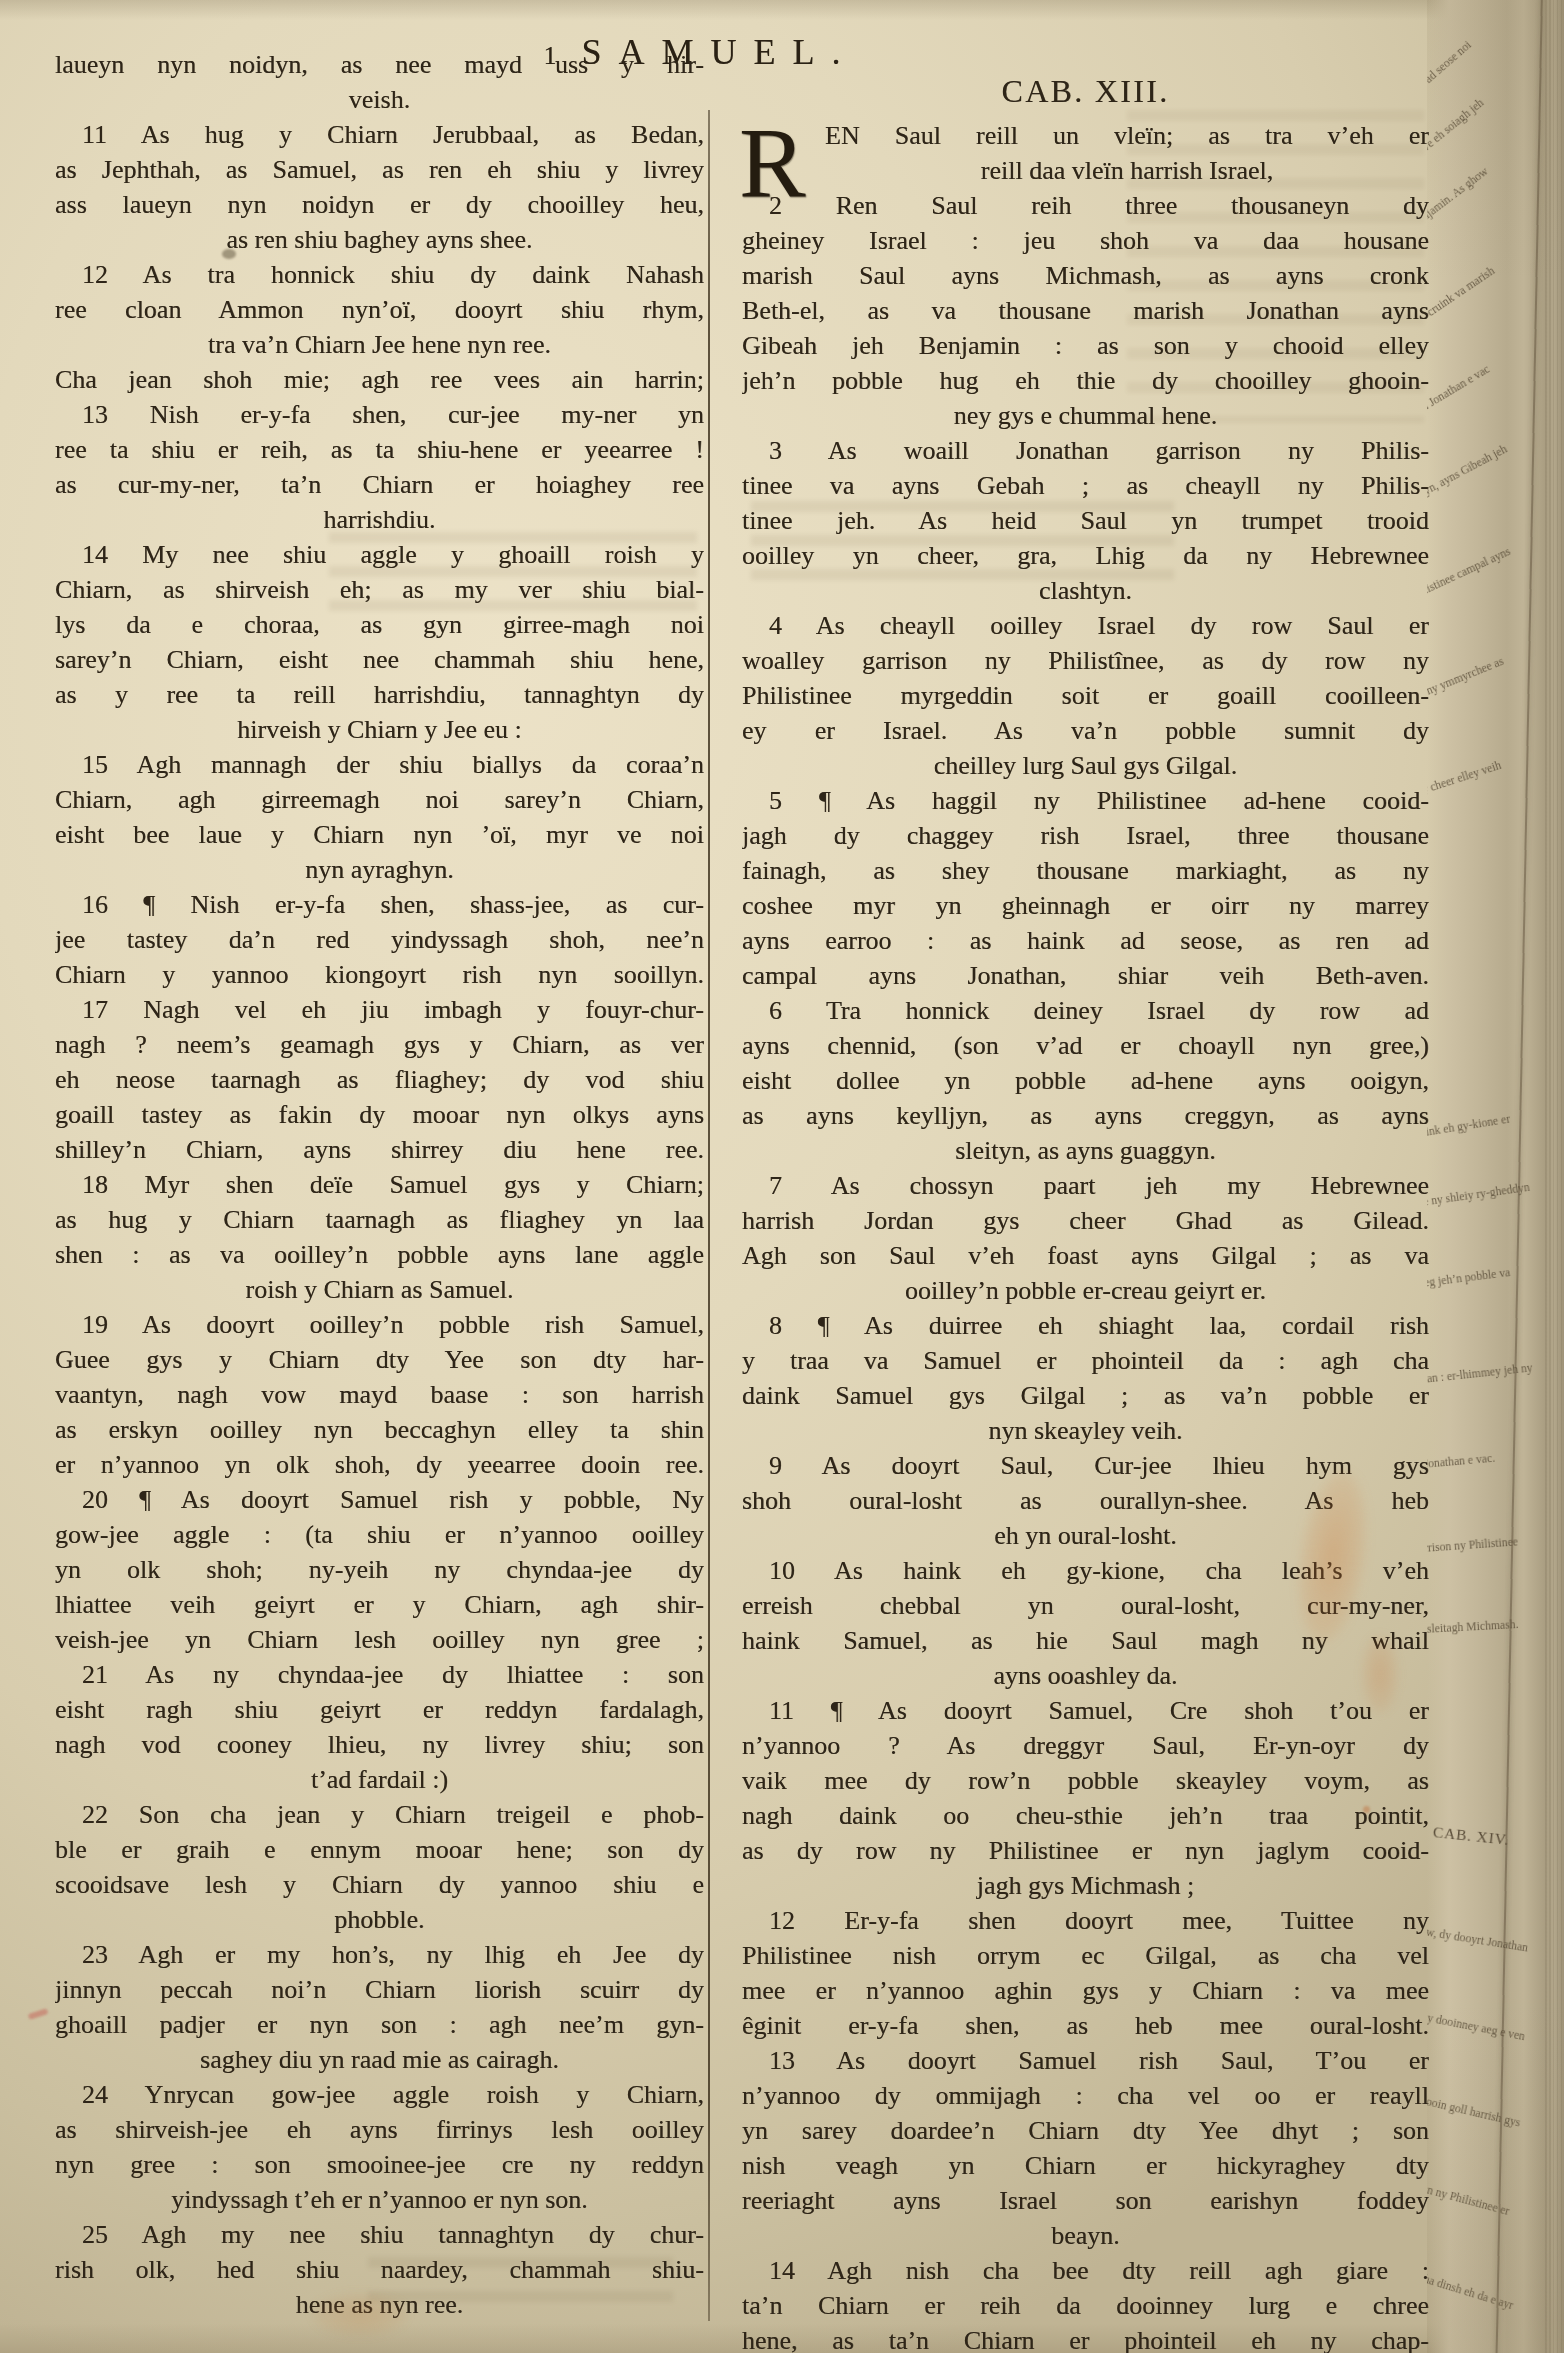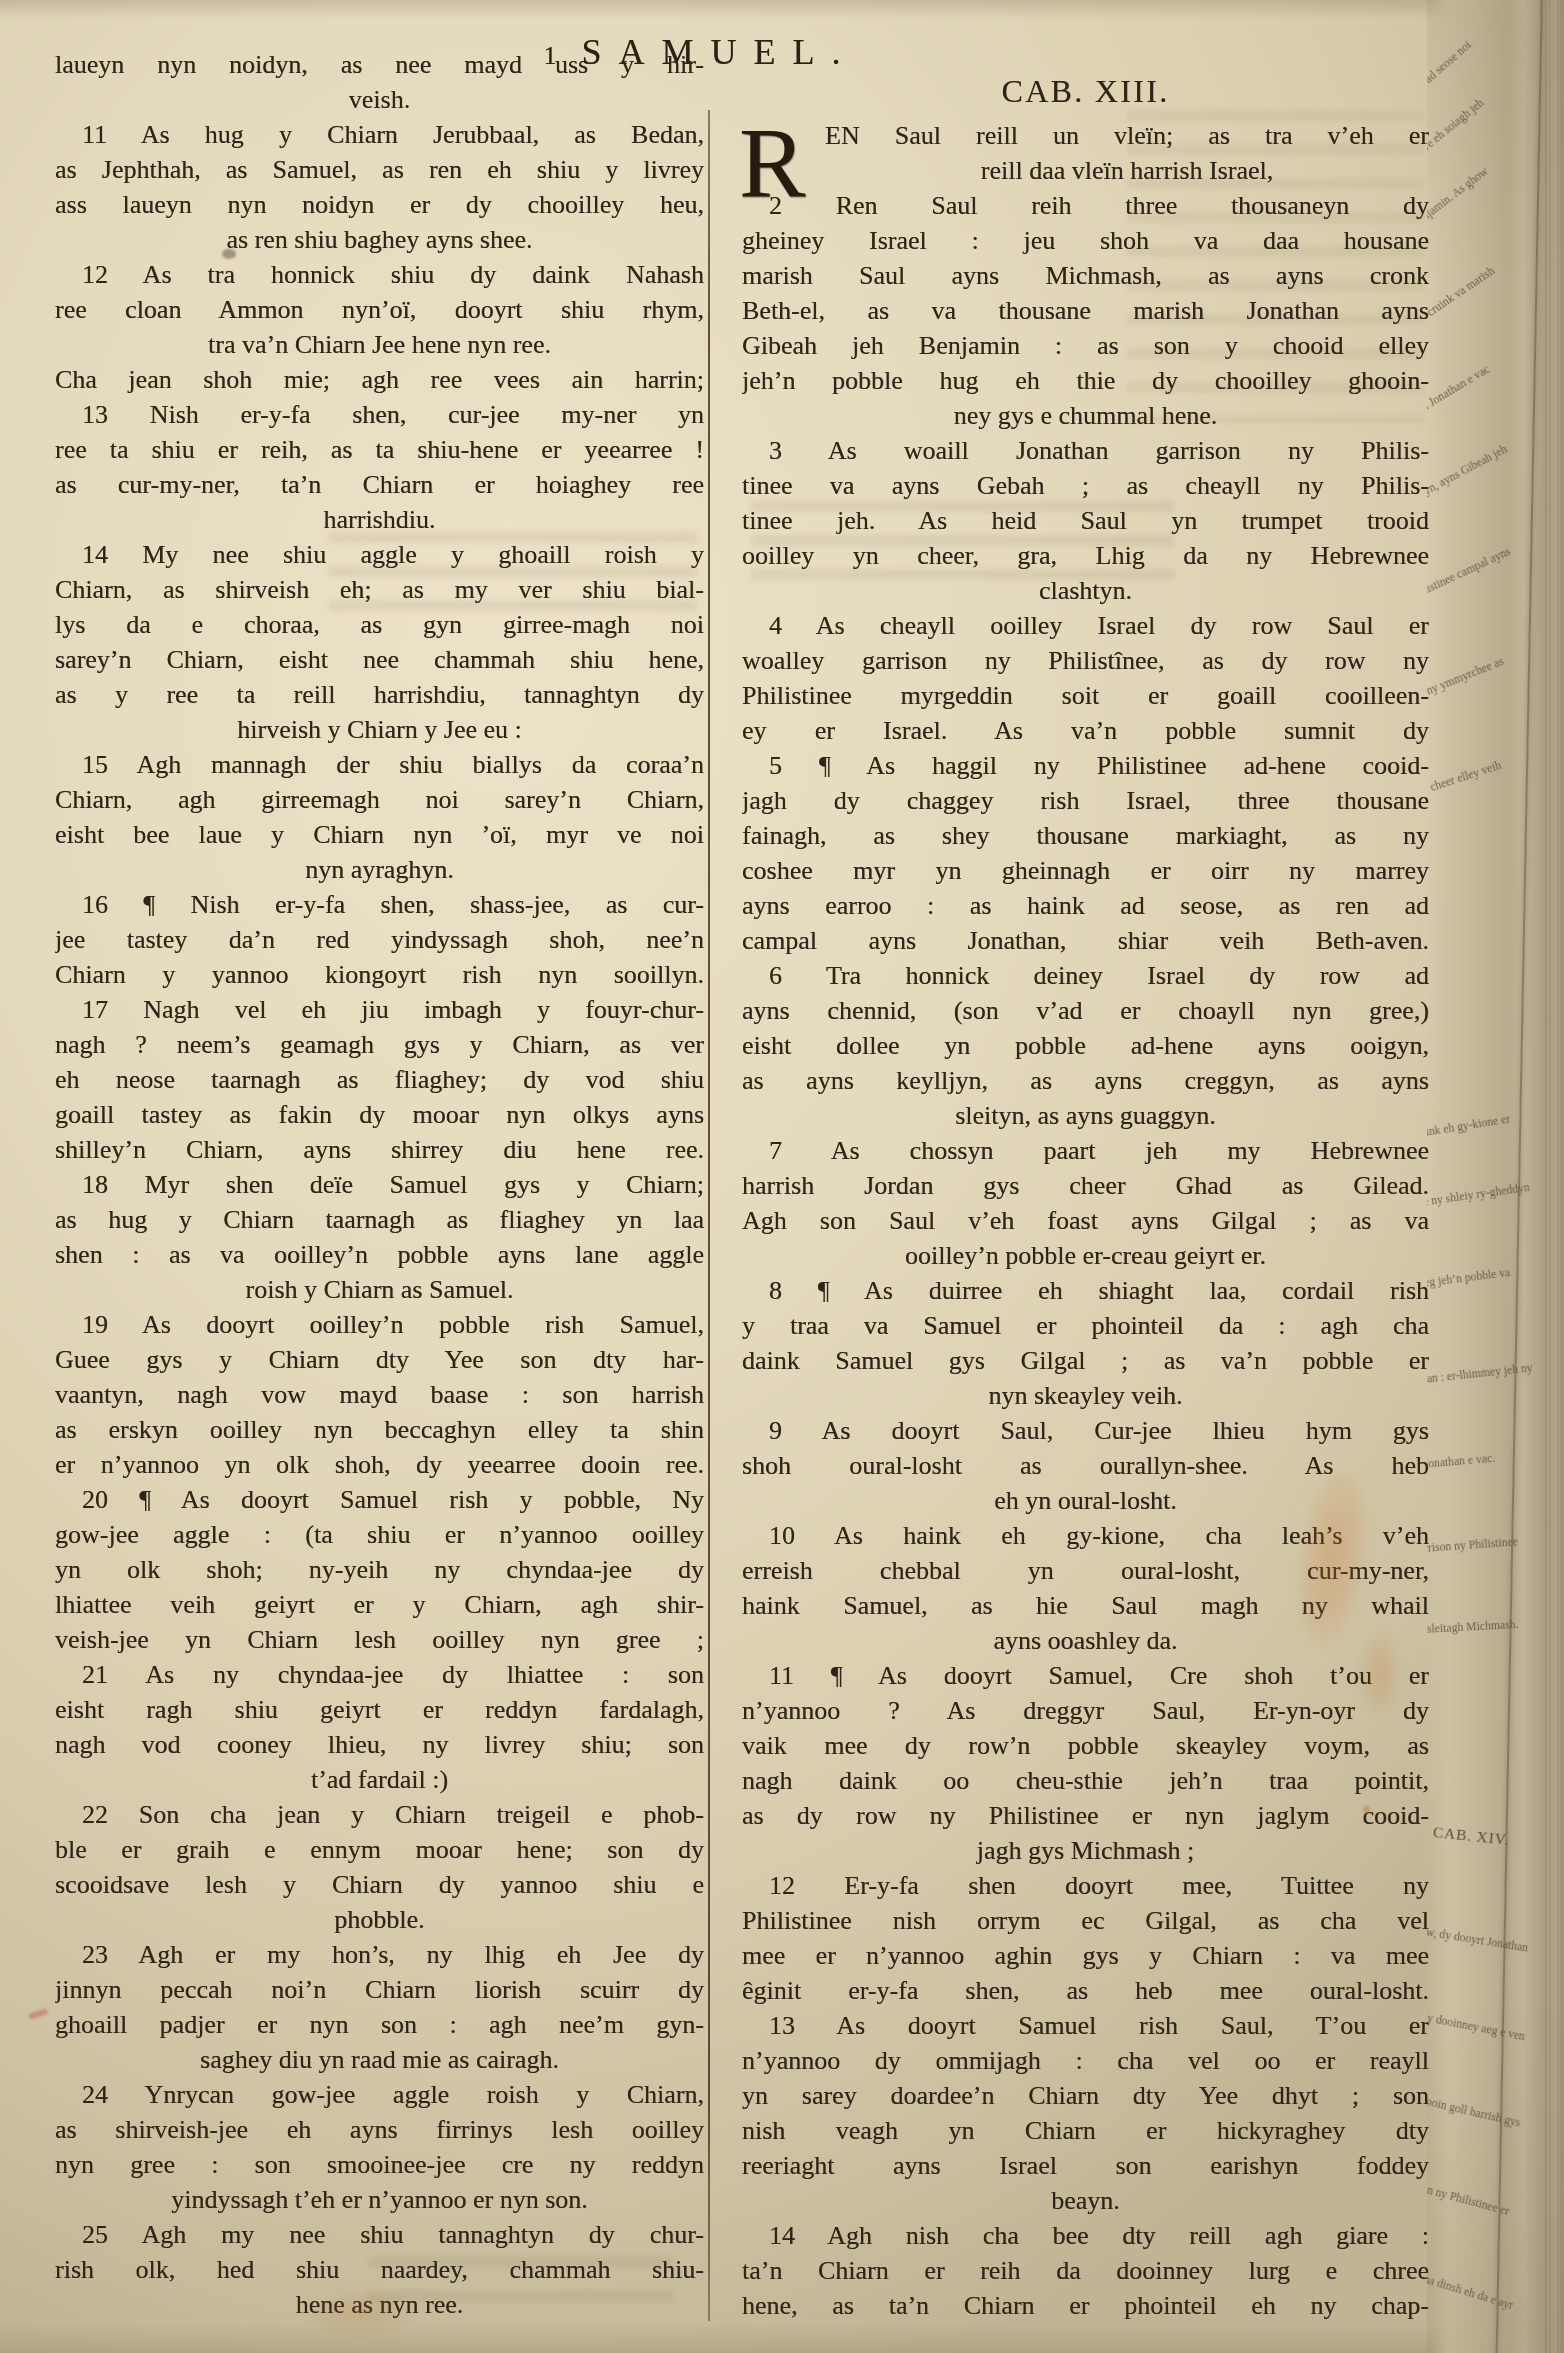--- a/index.html
+++ b/index.html
@@ -177,20 +177,21 @@
         <div class="line l">ney gys e chummal hene.</div>
         <div class="line j ind">3 As woaill Jonathan garrison ny Philis-</div>
         <div class="line j">tinee va ayns Gebah ;  as cheayll ny Philis-</div>
         <div class="line j">tinee jeh.   As heid Saul yn trumpet trooid</div>
         <div class="line j">ooilley yn cheer, gra, Lhig da ny Hebrewnee</div>
         <div class="line l">clashtyn.</div>
         <div class="line j ind">4 As cheayll ooilley Israel dy row Saul er</div>
         <div class="line j">woalley garrison ny Philistînee, as dy row ny</div>
         <div class="line j">Philistinee myrgeddin soit er goaill cooilleen-</div>
         <div class="line j">ey er Israel.    As va’n pobble sumnit dy</div>
+        <div class="line l">cheilley lurg Saul gys Gilgal.</div>
         <div class="line j ind">5 ¶ As haggil ny Philistinee ad-hene cooid-</div>
         <div class="line j">jagh dy chaggey rish Israel, three thousane</div>
         <div class="line j">fainagh, as shey thousane markiaght, as ny</div>
         <div class="line j">coshee myr yn gheinnagh er oirr ny marrey</div>
         <div class="line j">ayns earroo :  as haink ad seose, as ren ad</div>
         <div class="line j">campal ayns Jonathan, shiar veih Beth-aven.</div>
         <div class="line j ind">6 Tra honnick deiney Israel dy row ad</div>
         <div class="line j">ayns chennid, (son v’ad er choayll nyn gree,)</div>
         <div class="line j">eisht dollee yn pobble ad-hene ayns ooigyn,</div>
         <div class="line j">as ayns keylljyn, as ayns creggyn, as ayns</div>

